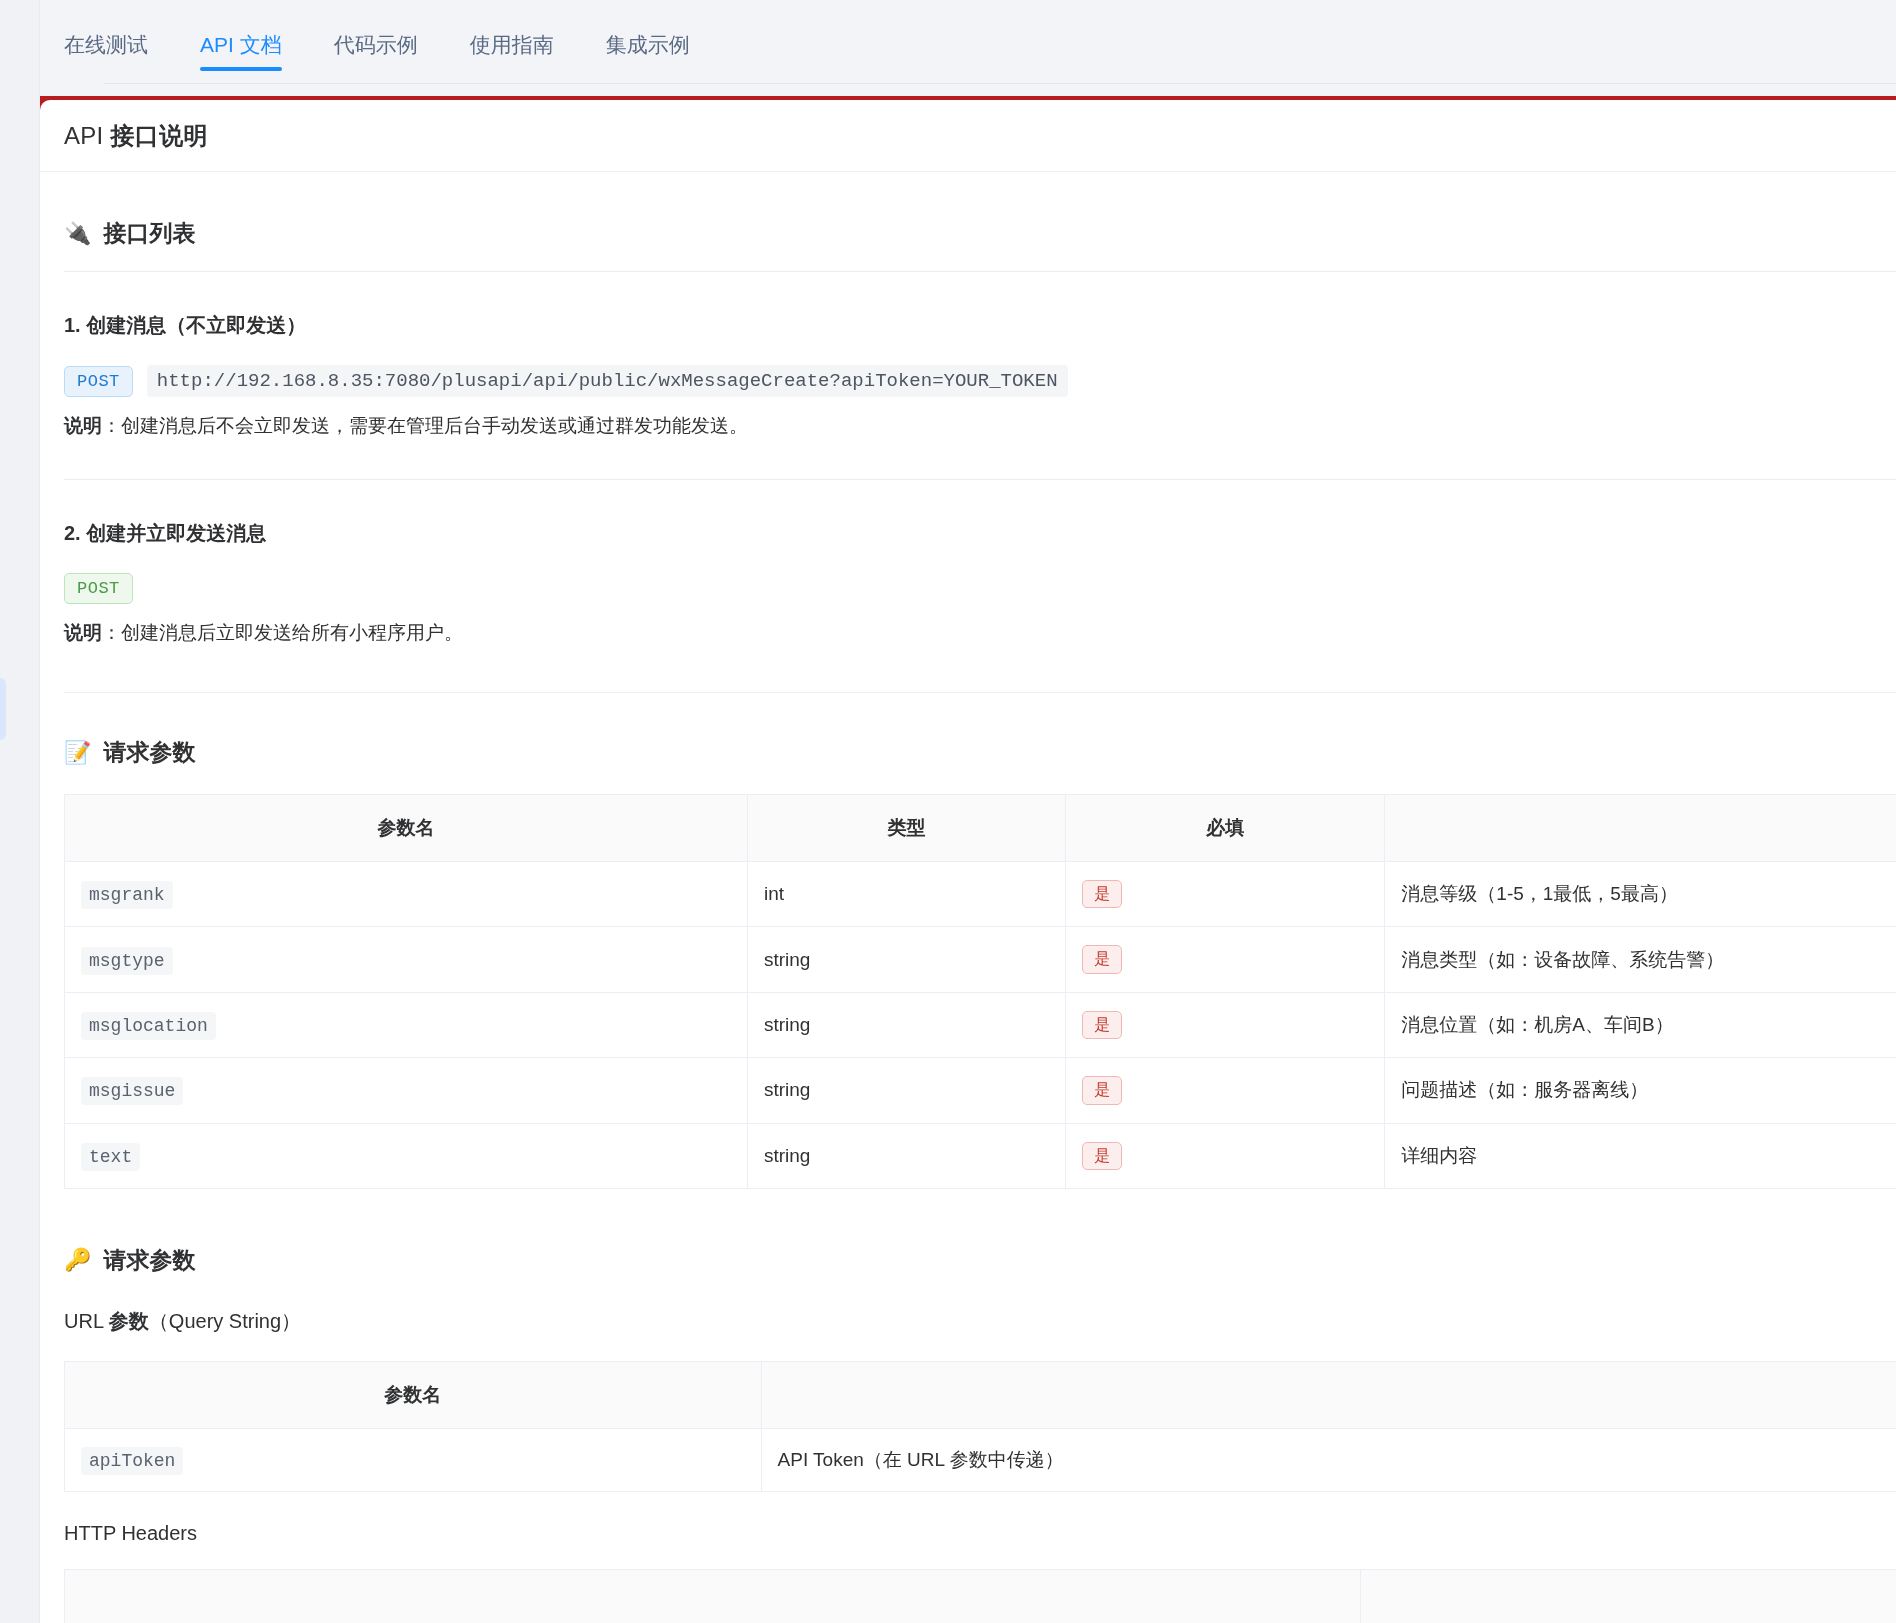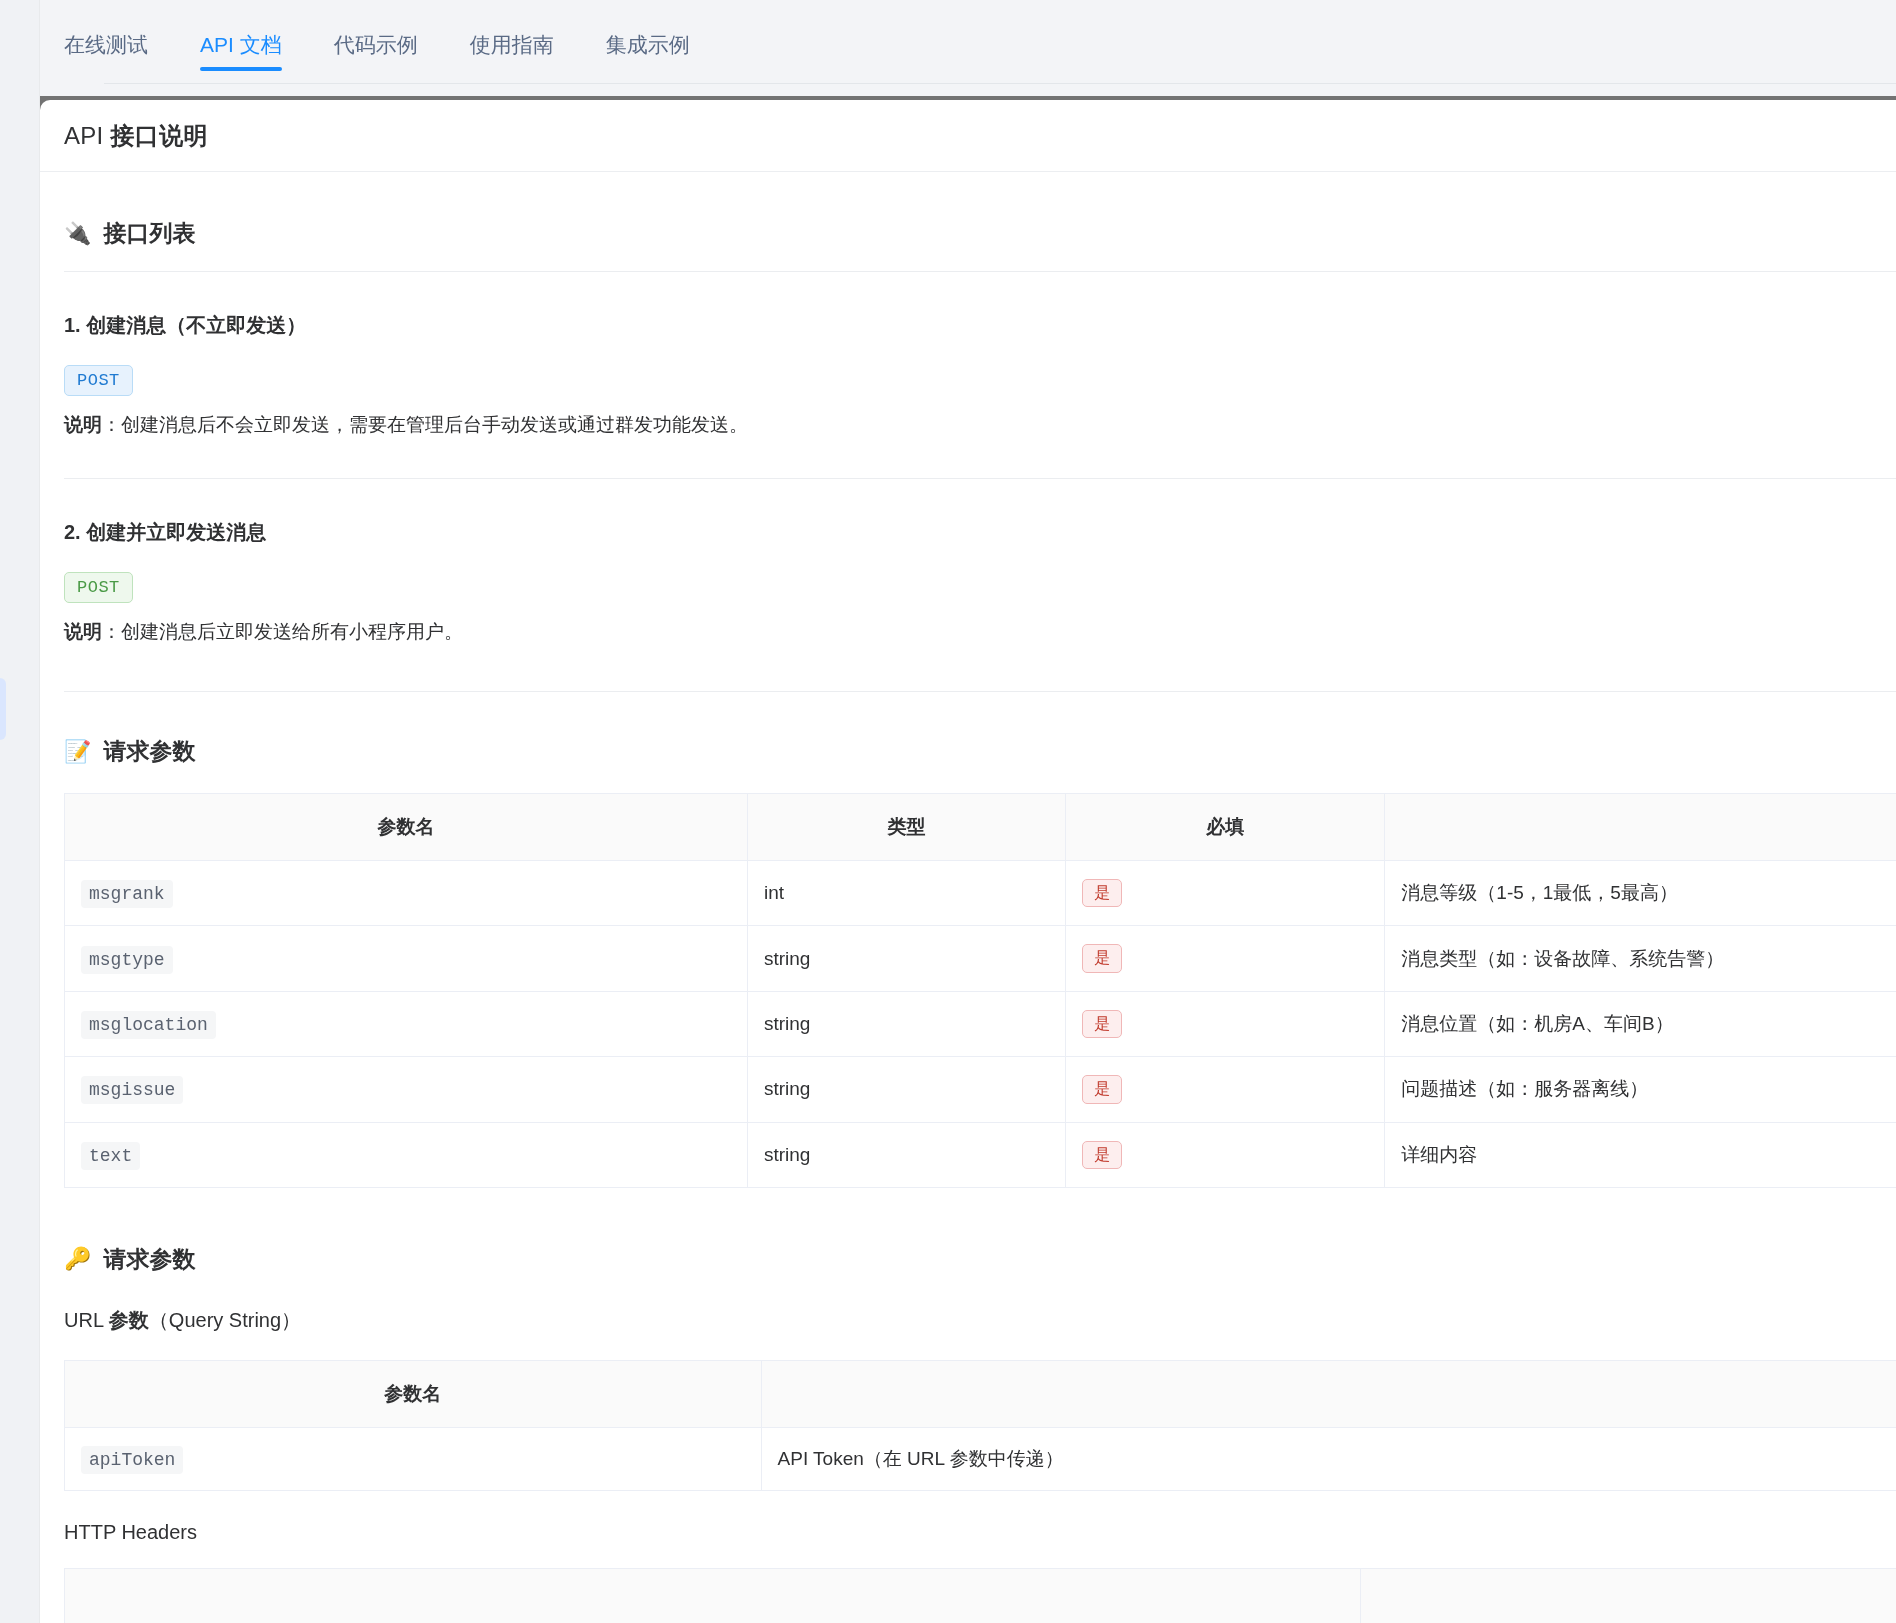--- a/index.html
+++ b/index.html
@@ -4,21 +4,21 @@
 <style>
   * { box-sizing: border-box; }
   html, body {
     margin: 0; padding: 0;
     width: 1896px; height: 1623px;
     overflow: hidden;
     background: #f0f2f5;
     font-family: "Liberation Sans", "DejaVu Sans", sans-serif;
     -webkit-font-smoothing: antialiased;
   }
-  .page { position: relative; width: 1896px; height: 1623px; background: #737373; }
+  .page { position: relative; width: 1896px; height: 1623px; background: #b91c1c; }
 
   
   .edge-handle {
     position: absolute; left: -6px; top: 678px;
     width: 12px; height: 62px;
     background: #d6e4ff; border-radius: 6px;
     opacity: .85;
   }
   .left-gutter {
     position: absolute; left: 0; top: 0; width: 40px; height: 1623px;
@@ -162,20 +162,21 @@
       <div class="sec">
         <span class="emoji">🔌</span>
         <span>接口列表</span>
       </div>
       <div class="sec-rule"></div>
 
       <div class="endpoint">
         <div class="ep-title">1. 创建消息（不立即发送）</div>
         <div class="ep-line">
           <span class="badge-method badge-post-blue">POST</span>
+          <span class="ep-url">http://192.168.8.35:7080/plusapi/api/public/wxMessageCreate?apiToken=YOUR_TOKEN</span>
         </div>
         <div class="ep-desc"><b>说明</b><span>：创建消息后不会立即发送，需要在管理后台手动发送或通过群发功能发送。</span></div>
       </div>
       <div class="ep-sep"></div>
 
       <div class="endpoint">
         <div class="ep-title">2. 创建并立即发送消息</div>
         <div class="ep-line">
           <span class="badge-method badge-post-green">POST</span>
         </div>

